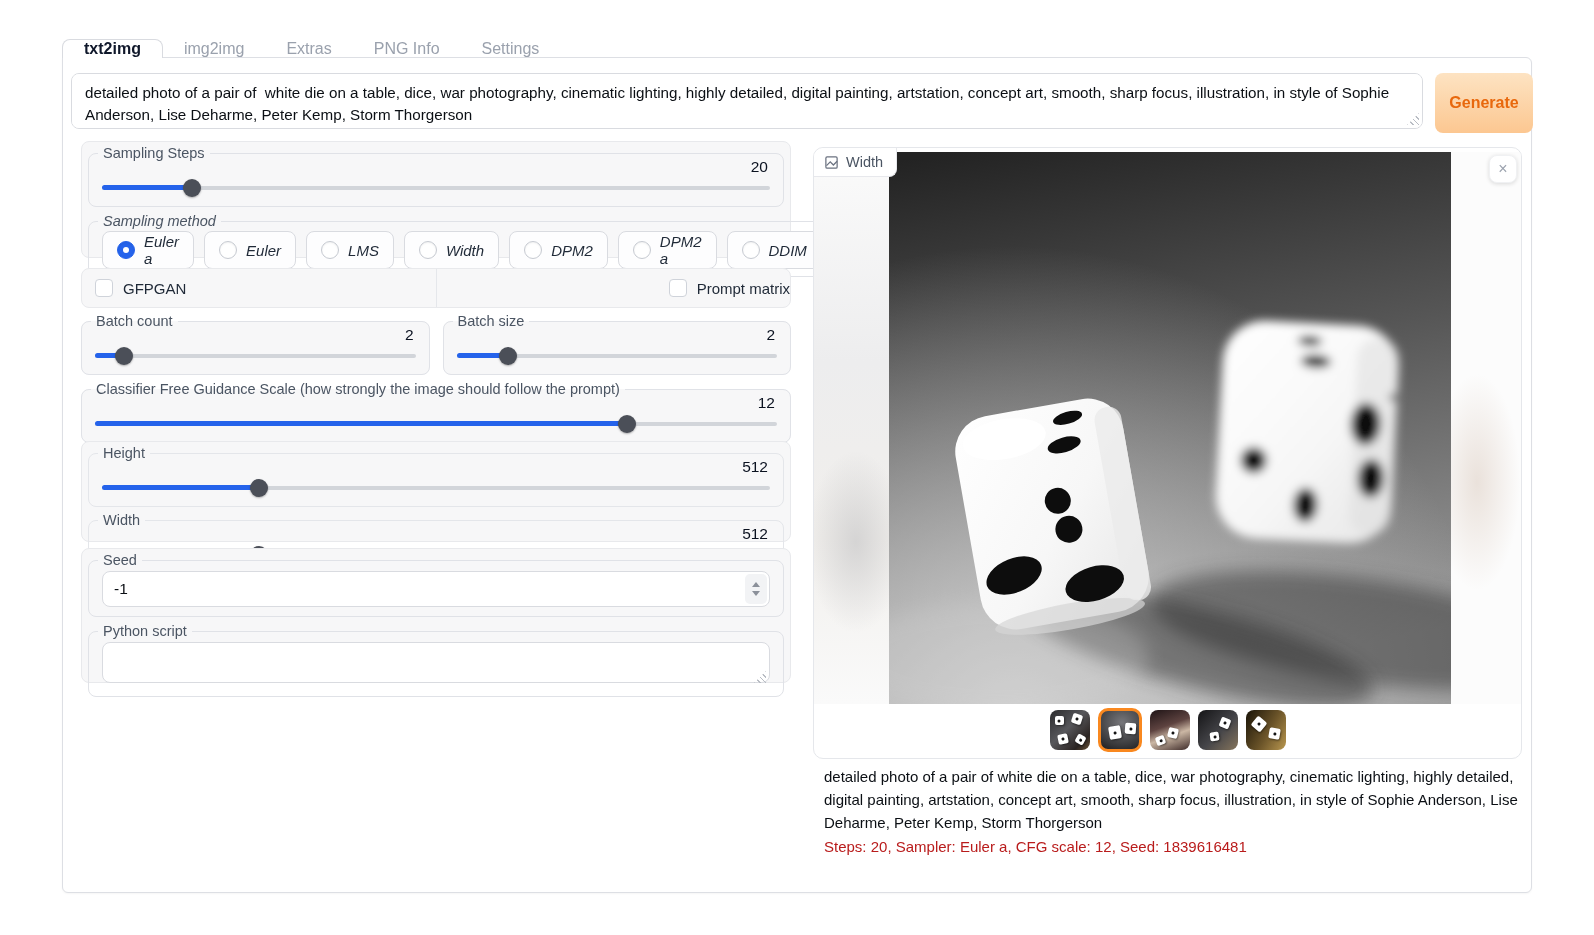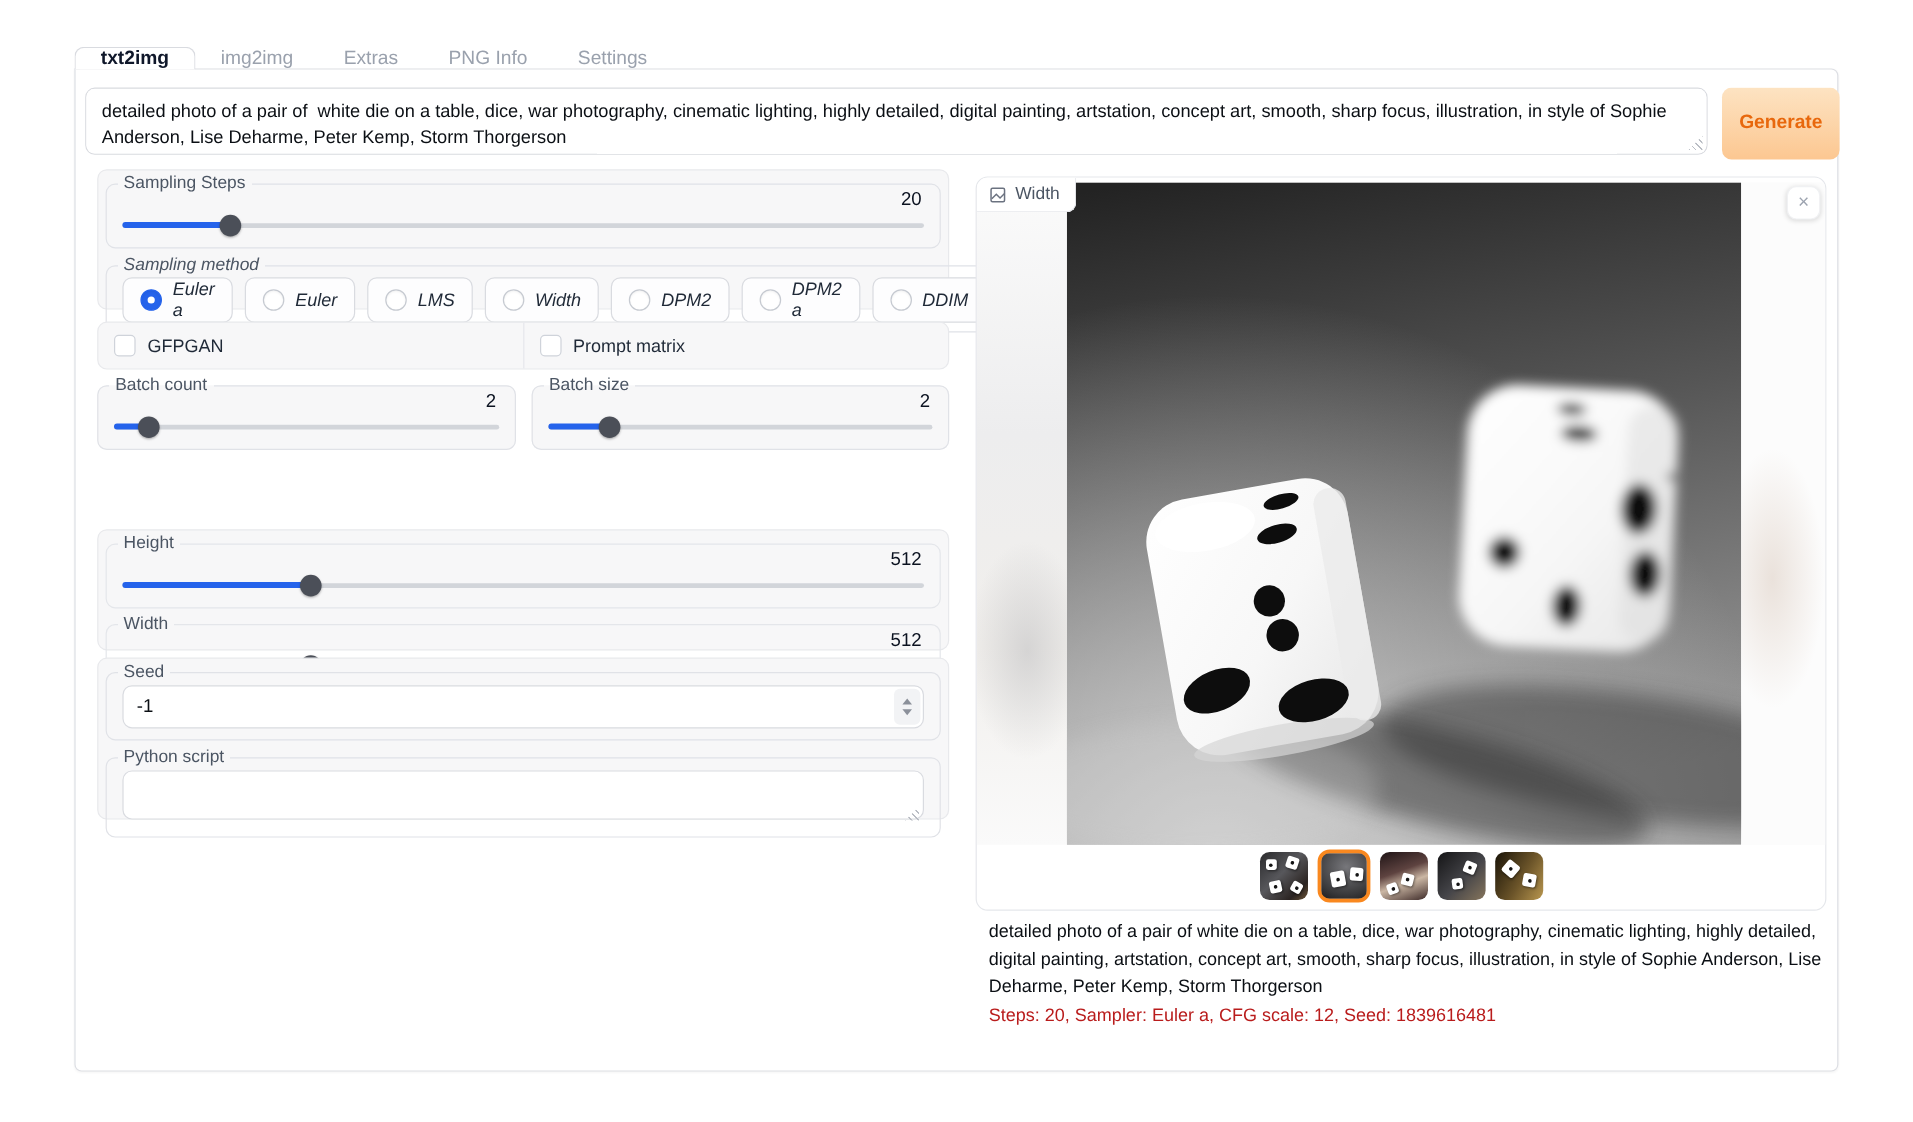--- a/index.html
+++ b/index.html
@@ -46,21 +46,21 @@
   .radio-row { display:flex; gap:10px; margin-top:2px; }
   .radio { display:flex; align-items:center; gap:9px; background:#fdfdfe; border:1px solid #d9dbe0;
            border-radius:8px; padding:1px 14px; font-size:15px; color:#1f2937; cursor:pointer; }
   .rdot { width:18px; height:18px; border-radius:50%; border:1px solid #c6cad1; background:#fff;
           box-shadow:inset 0 1px 2px rgba(0,0,0,.06); position:relative; flex:none; }
   .radio.on .rdot { background:#2563eb; border-color:#2563eb; }
   .radio.on .rdot::after { content:""; position:absolute; inset:5px; background:#fff; border-radius:50%; }
 
   .check-row { display:flex; align-items:stretch; }
   .check-cell { flex:1; display:flex; align-items:center; gap:10px; padding-left:13px; font-size:15px; color:#1f2937; }
-  .check-cell + .check-cell { border-left:1px solid #e5e7eb; }
+  .check-cell + .check-cell { border-left:1px solid #e5e7eb;justify-content:flex-end; }
   .cbox { width:18px; height:18px; background:#fff; border:1px solid #cfd3da; border-radius:4px; flex:none; }
 
   .numwrap { position:relative; margin-top:3px; }
   .numwrap input { width:100%; height:36px; border:1px solid #d9dbe0; border-radius:8px; background:#fff;
            font-family:"Liberation Sans",sans-serif; font-size:15.5px; color:#0b0f14; padding:0 30px 0 11px; outline:none; }
   .spin { position:absolute; right:3px; top:3px; bottom:3px; width:22px; background:#f2f3f5; border-radius:5px;
           display:flex; flex-direction:column; align-items:center; justify-content:center; gap:4px; cursor:pointer; }
   .spin i { width:0; height:0; border-left:4px solid transparent; border-right:4px solid transparent; display:block; }
   .spin .up { border-bottom:5px solid #8b909a; }
   .spin .dn { border-top:5px solid #8b909a; }
@@ -200,20 +200,29 @@
         <legend>Batch size</legend>
         <div class="val">2</div>
         <div class="slider">
           <div class="track"></div>
           <div class="fill" style="width: 16%;"></div>
           <div class="sthumb" style="left: 16%;"></div>
         </div>
       </fieldset>
     </div>
 
+    <fieldset class="fs standalone" style="left:18px; top:323px; width:710px;">
+      <legend>Classifier Free Guidance Scale (how strongly the image should follow the prompt)</legend>
+      <div class="val">12</div>
+      <div class="slider">
+        <div class="track"></div>
+        <div class="fill" style="width: 78%;"></div>
+        <div class="sthumb" style="left: 78%;"></div>
+      </div>
+    </fieldset>
 
     <div class="grp" style="left:18px; top:383px; width:710px; height:101px;">
       <fieldset class="fs" style="border-color:#e4e6ea;">
         <legend>Height</legend>
         <div class="val">512</div>
         <div class="slider">
           <div class="track"></div>
           <div class="fill" style="width: 23.5%;"></div>
           <div class="sthumb" style="left: 23.5%;"></div>
         </div>

